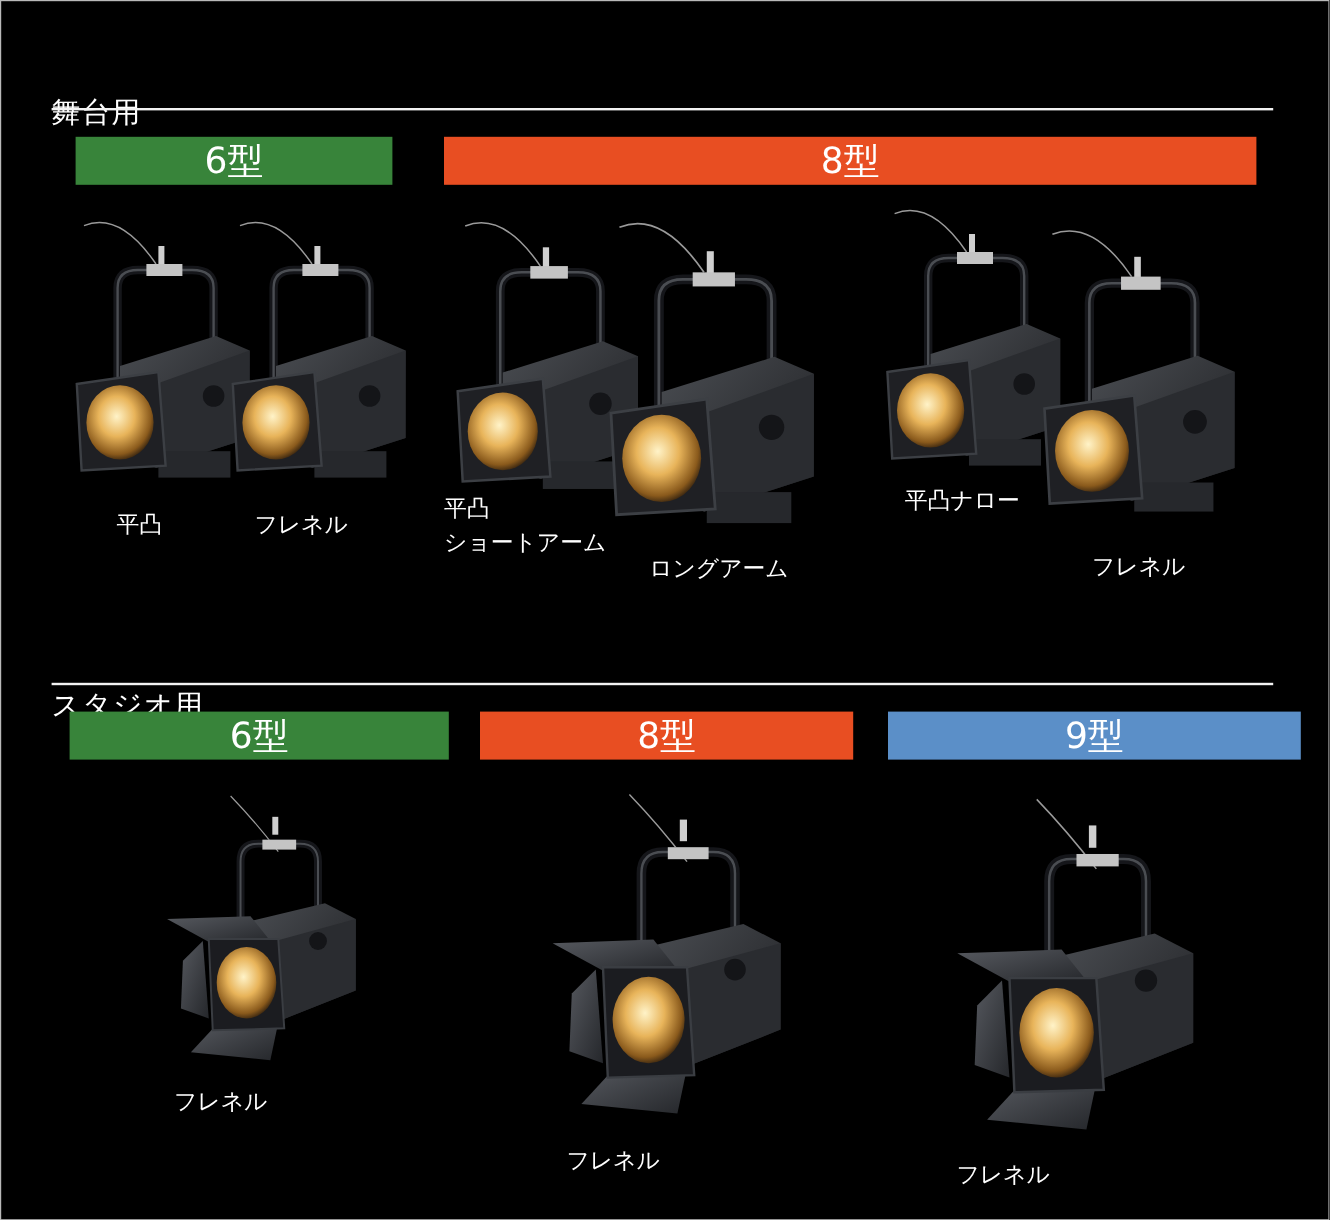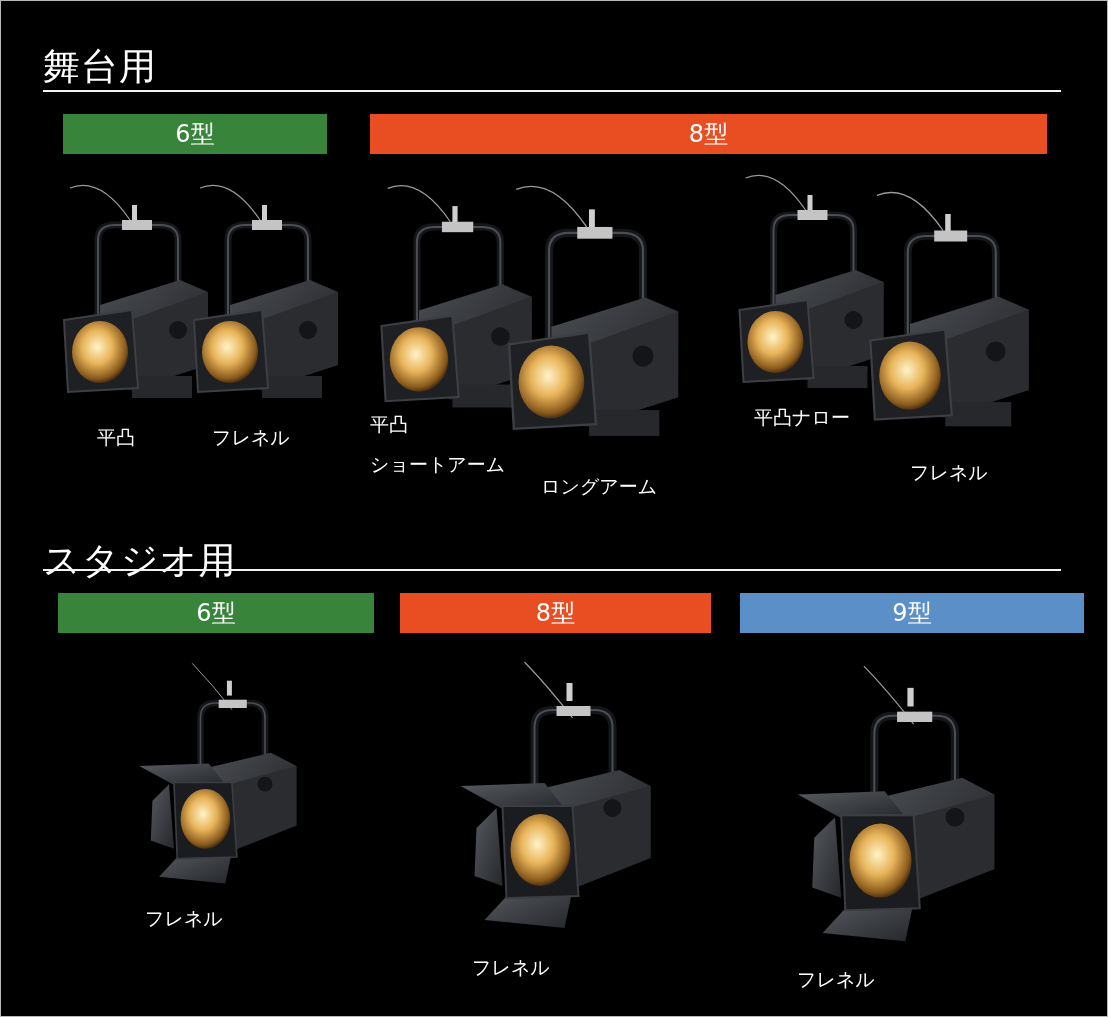--- a/index.html
+++ b/index.html
@@ -1,20 +1,20 @@
 <!DOCTYPE html>
 <html><head>
 <meta charset="utf-8">
 <style>
   html,body{margin:0;padding:0;background:#000;}
   body{width:1108px;height:1017px;position:relative;overflow:hidden;font-family:"DejaVu Sans",sans-serif;color:#fff;}
   .frame{position:absolute;left:0;top:0;width:1106px;height:1015px;border:1px solid #b9b9b9;background:#000;}
-  .section-title{position:absolute;font-size:37px;color:#fff;letter-spacing:1px;}
+  .section-title{position:absolute;font-size:24px;color:#fff;letter-spacing:1px;margin-top:36px;}
   .rule{position:absolute;height:2px;background:#f2f2f2;}
-  .badge{position:absolute;height:40px;display:flex;align-items:center;justify-content:center;font-size:24px;color:#fff;box-sizing:border-box;}
+  .badge{position:absolute;height:40px;display:flex;align-items:center;justify-content:center;font-size:30px;color:#fff;box-sizing:border-box;}
   .label{position:absolute;font-size:19px;color:#fff;line-height:26px;white-space:nowrap;}
   .lamp{position:absolute;}
   svg{display:block;}
 </style>
 </head>
 <body>
 
 <div class="frame"></div>
 
 <svg width="0" height="0" style="position:absolute">
@@ -97,22 +97,22 @@
   </div>
 <div class="lamp" style="left:866px;top:178px;">
     <svg width="165" height="270" viewBox="0 0 150 230">
       <use href="#lampSym"></use>
     </svg>
   </div>
 
 <div class="label" style="left:97px;top:424px;">平凸</div>
 <div class="label" style="left:212px;top:424px;">フレネル</div>
 <div class="label" style="left:370px;top:411px;">平凸</div>
-<div class="label" style="left:370px;top:439px;margin-top:12px;">ショートアーム</div>
-<div class="label" style="left:541px;top:473px;">ロングアーム</div>
+<div class="label" style="left:370px;top:439px;">ショートアーム</div>
+<div class="label" style="left:541px;top:461px;">ロングアーム</div>
 <div class="label" style="left:754px;top:405px;font-family:Liberation Serif, serif;">平凸ナロー</div>
 <div class="label" style="left:910px;top:459px;">フレネル</div>
 
 <div class="section-title" style="left:43px;top:536px;">スタジオ用</div>
 <div class="rule" style="left:43px;top:569px;width:1018px;"></div>
 
 <div class="badge" style="left:58px;top:593px;width:316px;background:#38843a;">6型</div>
 <div class="badge" style="left:400px;top:593px;width:311px;background:#e84e22;">8型</div>
 <div class="badge" style="left:740px;top:593px;width:344px;background:#5b8fc8;">9型</div>
 

